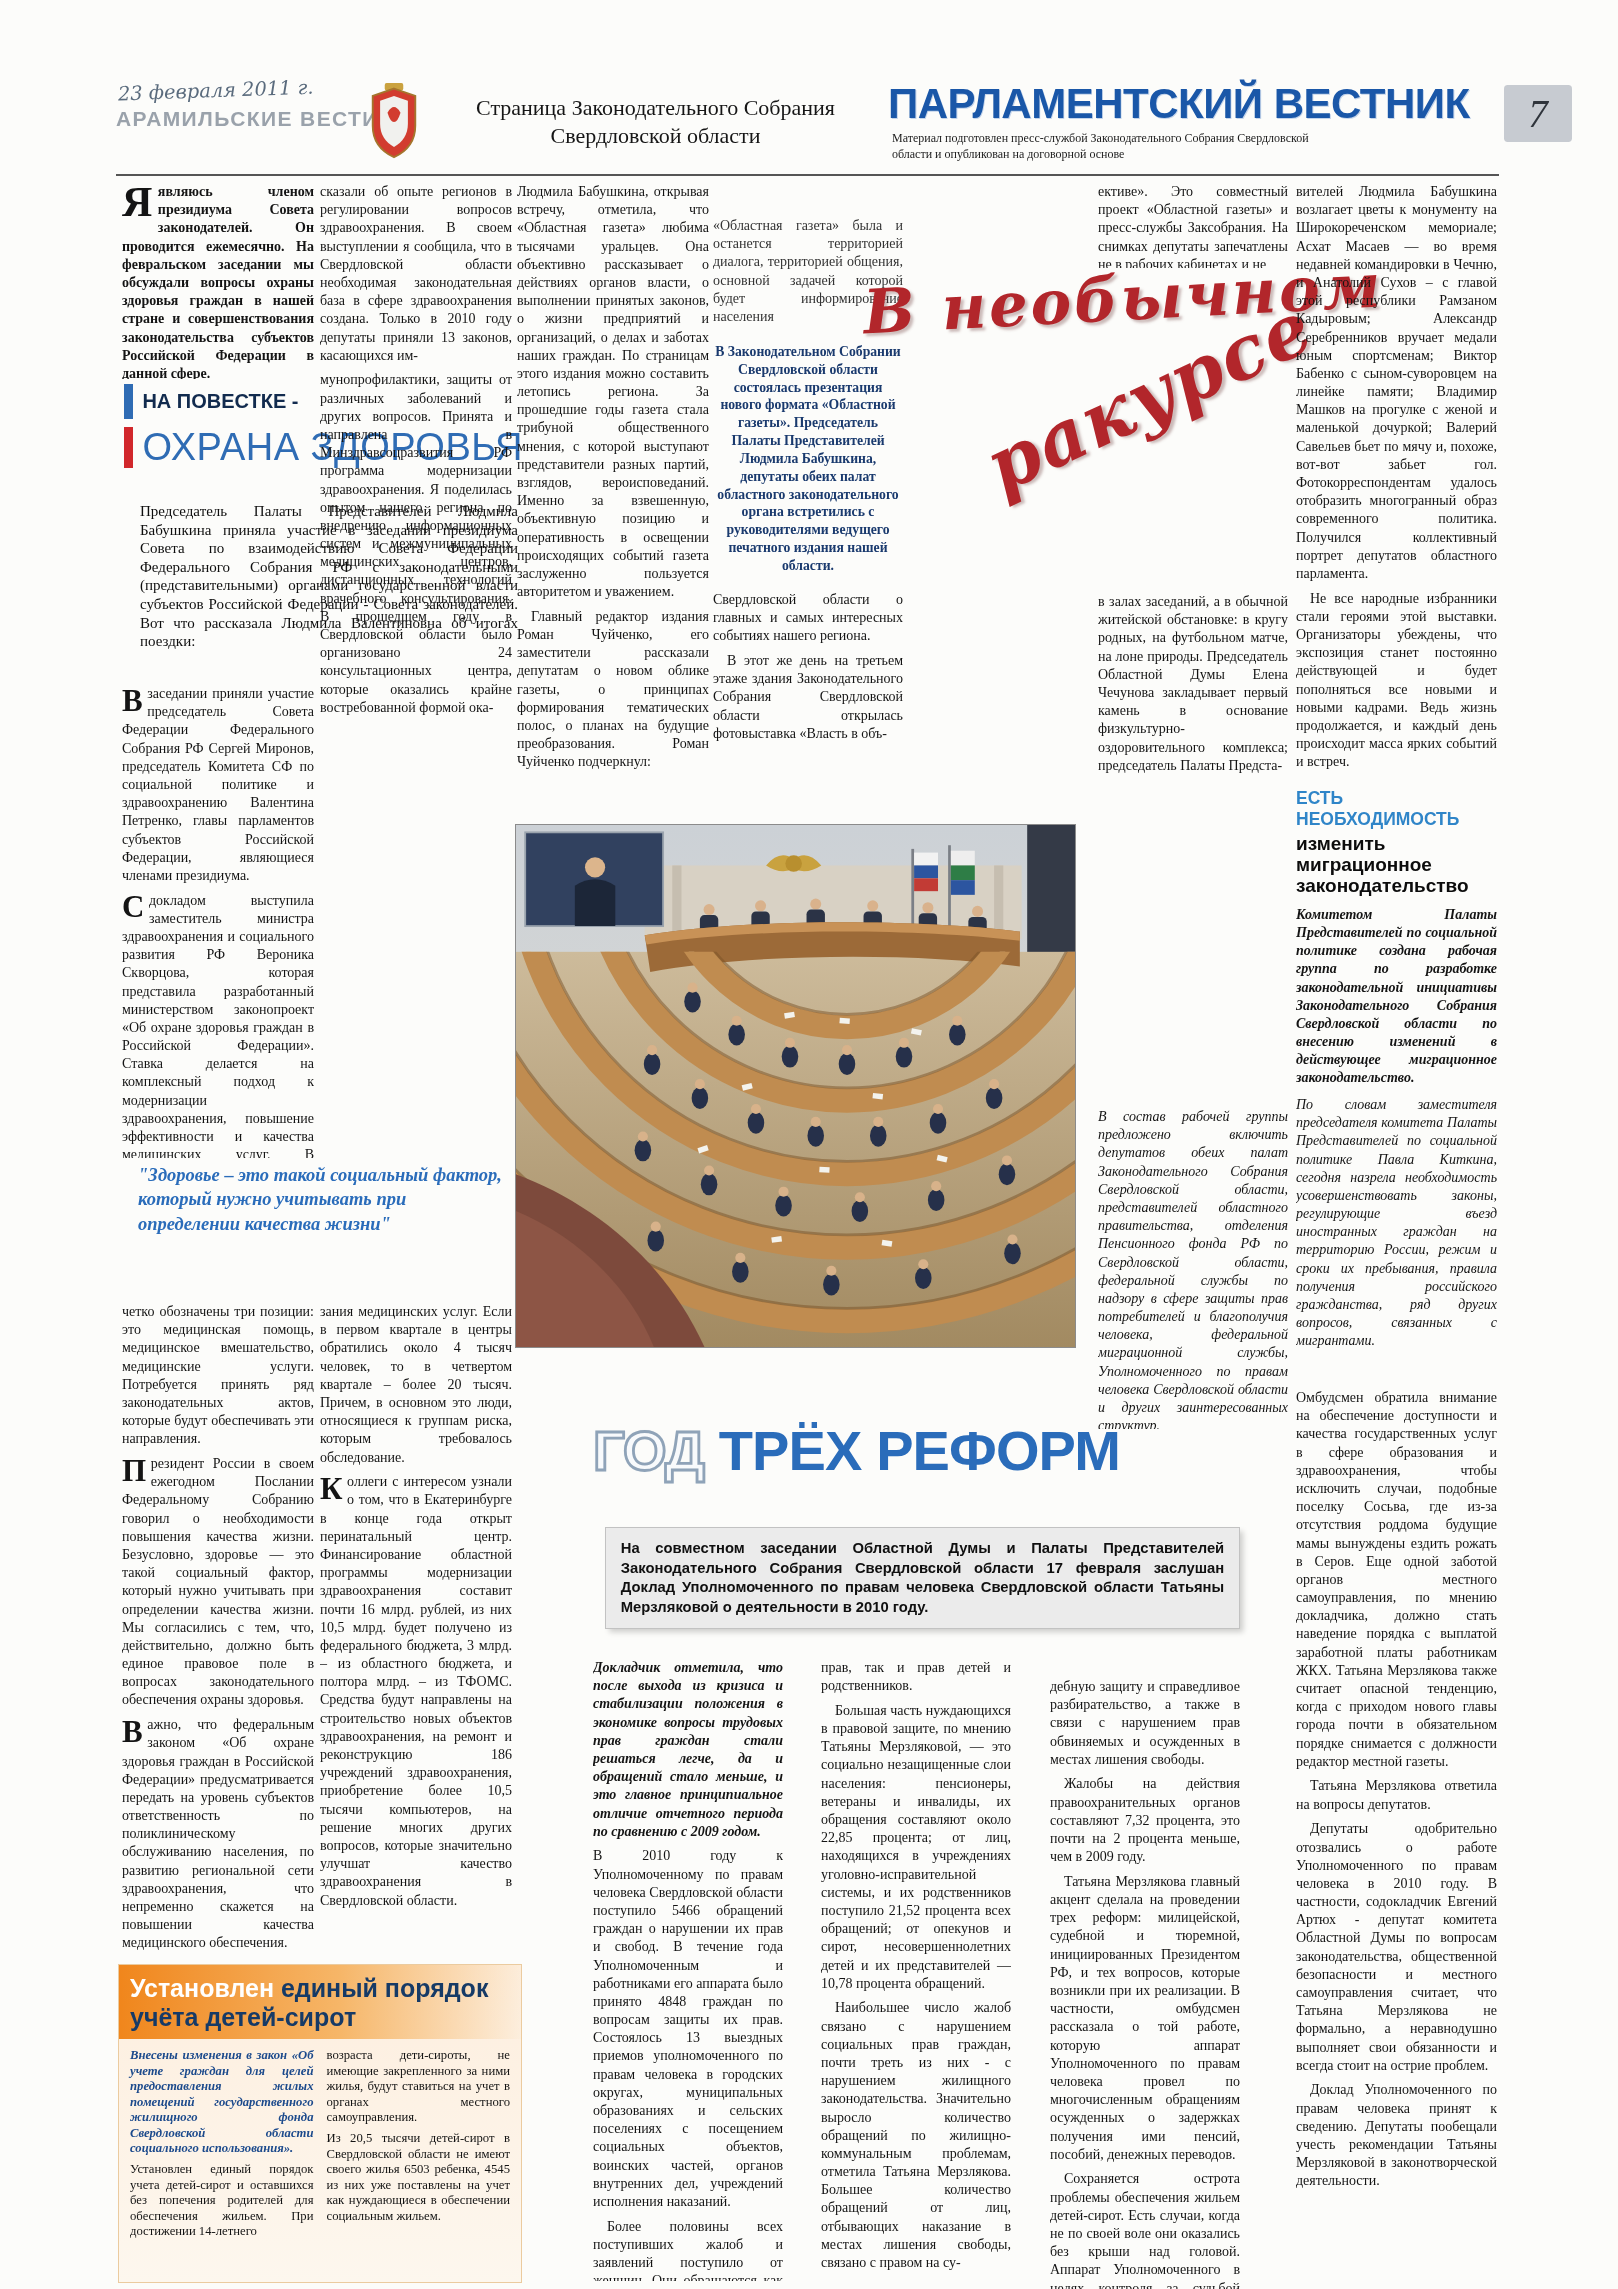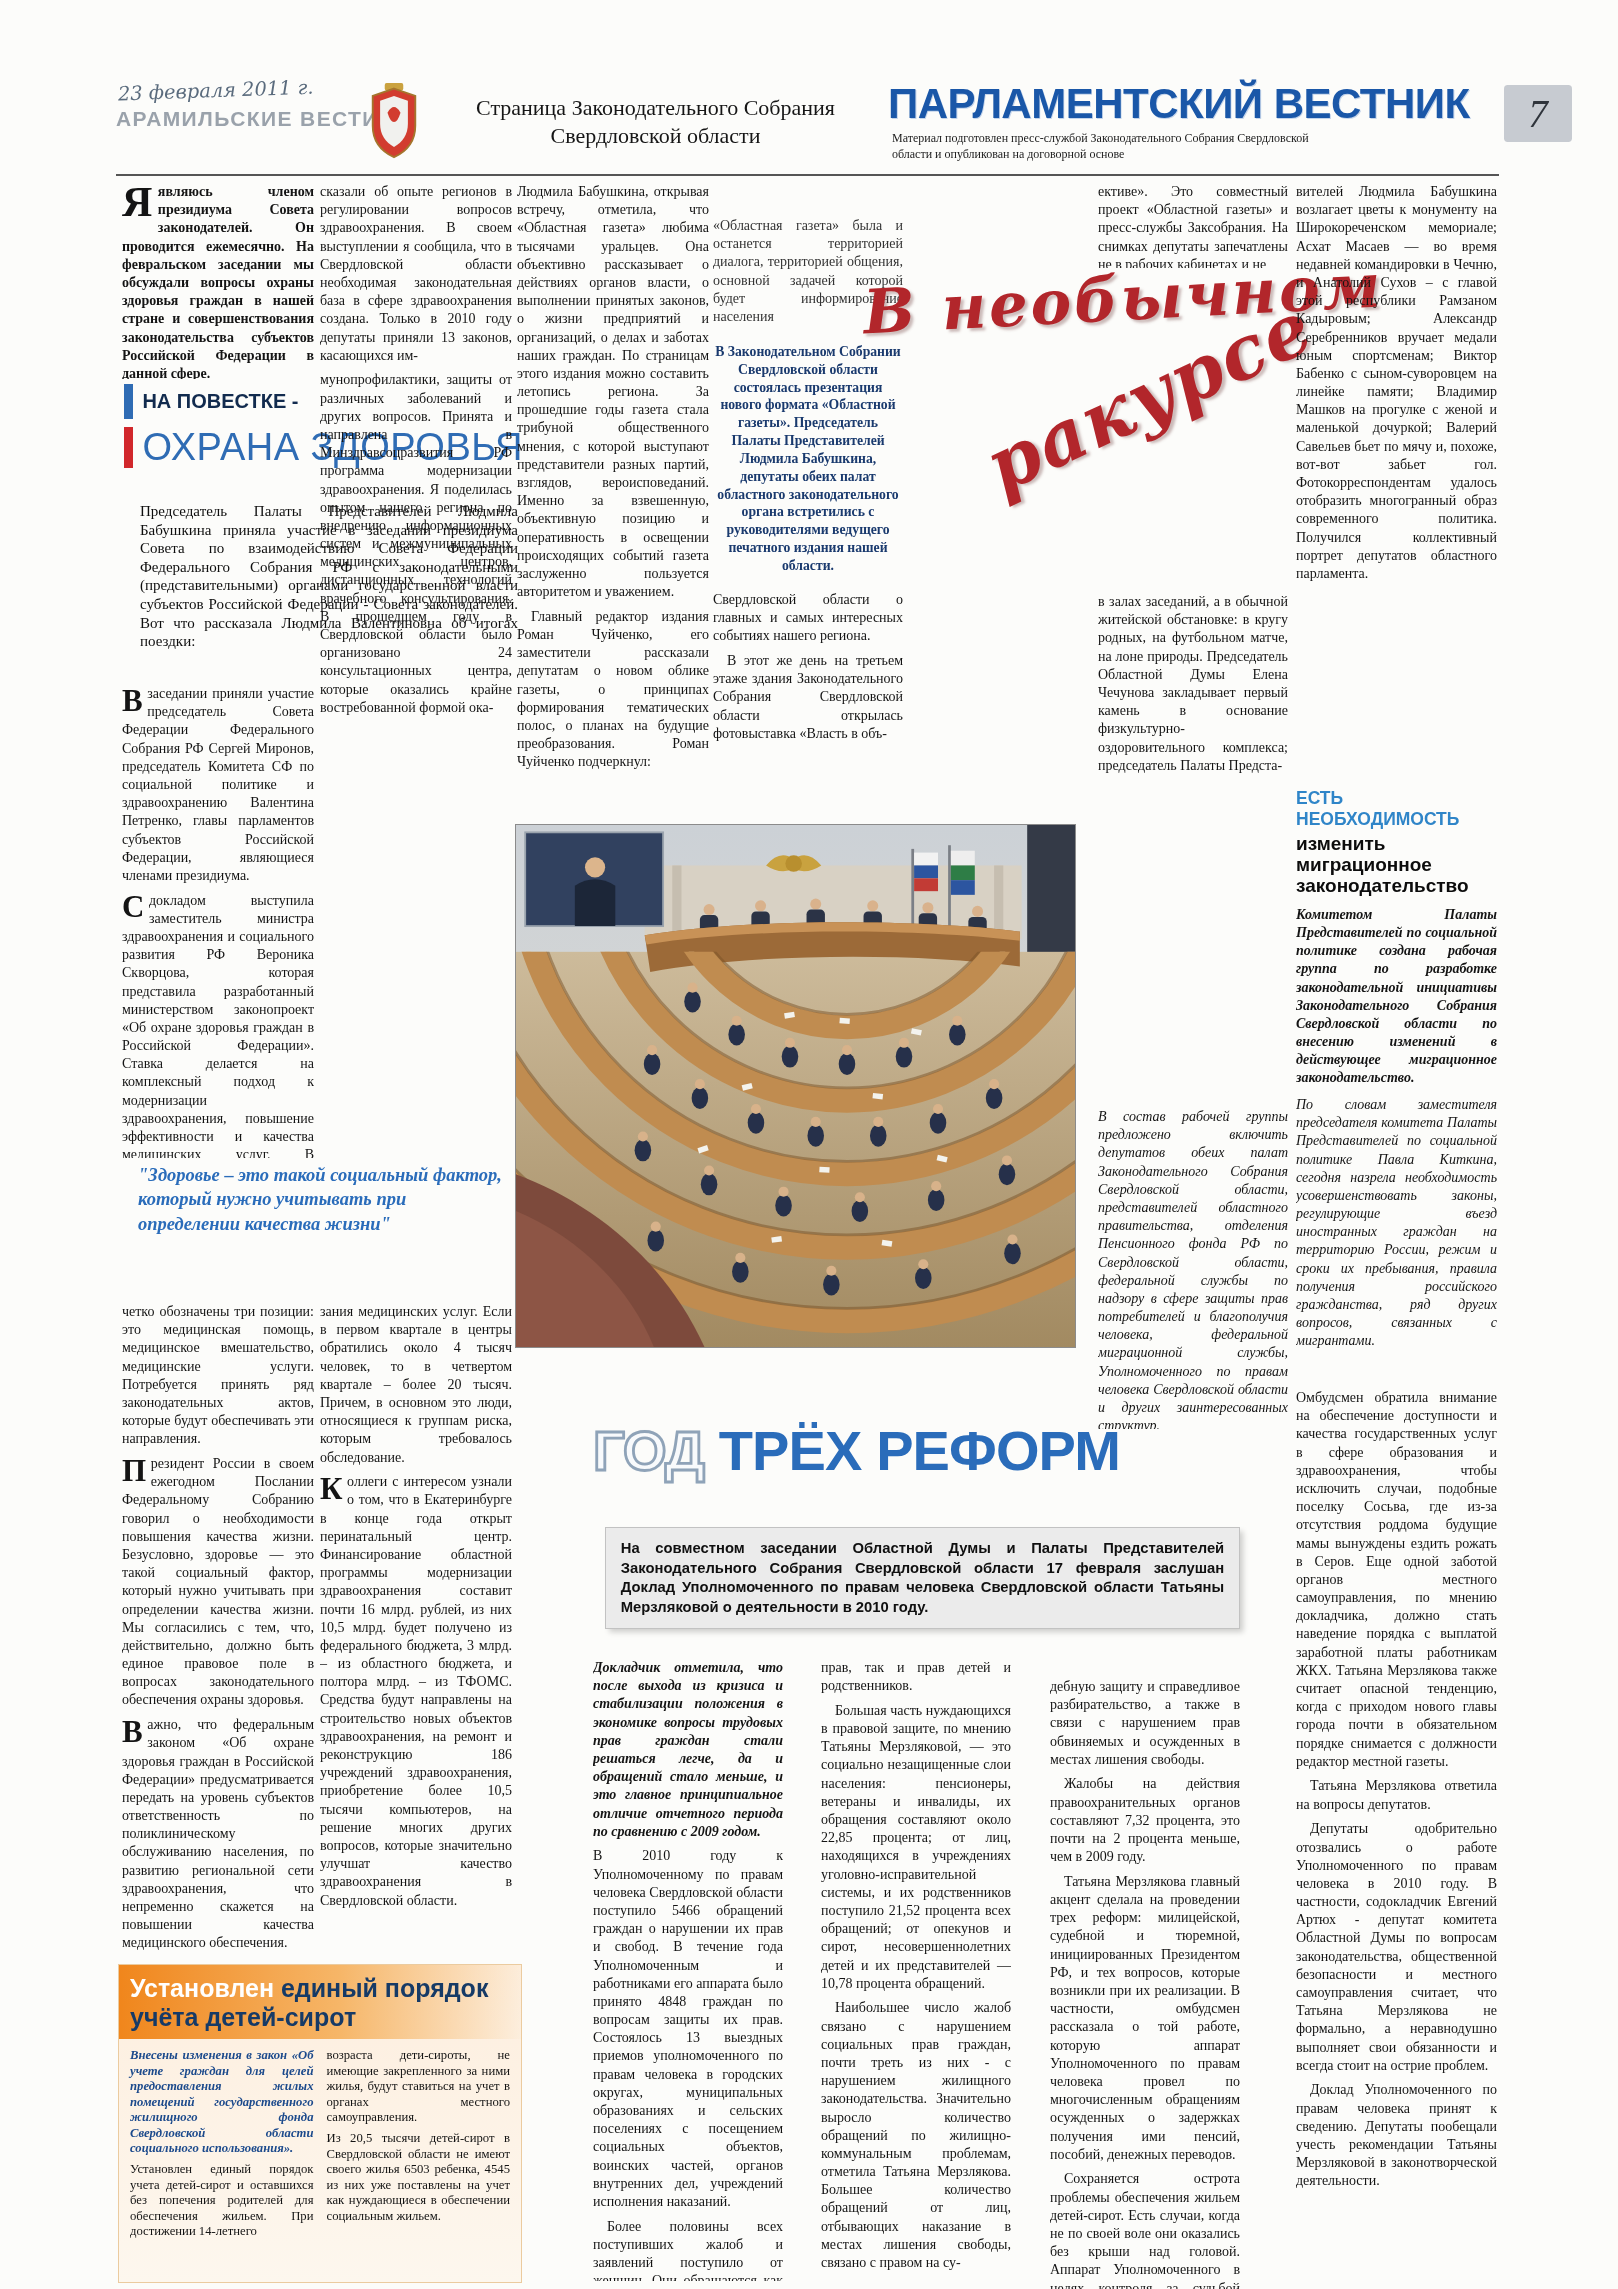--- a/index.html
+++ b/index.html
@@ -147,20 +147,21 @@
     <p>В этот же день на третьем этаже здания Законодательного Собрания Свердловской области открылась фотовыставка «Власть в объ-</p>
   </div>
   <div class="b txt" style="left:1098px; top:183px; width:190px; height:85px;">
     <p class="nc">ективе». Это совместный проект «Областной газеты» и пресс-службы Заксобрания. На снимках депутаты запечатлены не в рабочих кабинетах и не</p>
   </div>
   <div class="b txt" style="left:1098px; top:593px; width:190px; height:247px;">
     <p class="nc">в залах заседаний, а в обычной житейской обстановке: в кругу родных, на футбольном матче, на лоне природы. Председатель Областной Думы Елена Чечунова закладывает первый камень в основание физкультурно-оздоровительного комплекса; председатель Палаты Предста-</p>
   </div>
   <div class="b txt" style="left:1296px; top:183px; width:201px; height:602px;">
     <p class="nc">вителей Людмила Бабушкина возлагает цветы к монументу на Широкореченском мемориале; Асхат Масаев — во время недавней командировки в Чечню, и Анатолий Сухов – с главой этой республики Рамзаном Кадыровым; Александр Серебренников вручает медали юным спортсменам; Виктор Бабенко с сыном-суворовцем на линейке памяти; Владимир Машков на прогулке с женой и маленькой дочуркой; Валерий Савельев бьет по мячу и, похоже, вот-вот забьет гол. Фотокорреспондентам удалось отобразить многогранный образ современного политика. Получился коллективный портрет депутатов областного парламента.</p>
+    <p>Не все народные избранники стали героями этой выставки. Организаторы убеждены, что экспозиция станет постоянно действующей и будет пополняться все новыми и новыми кадрами. Ведь жизнь продолжается, и каждый день происходит масса ярких событий и встреч.</p>
   </div>
 
   <div class="b photo" style="left:515px; top:824px; width:561px; height:524px;">
     <svg viewBox="0 0 608 568" preserveAspectRatio="none">
       <defs>
         <linearGradient id="wallG" x1="0" y1="0" x2="0" y2="1">
           <stop offset="0" stop-color="#ccd1d6"></stop>
             <stop offset="1" stop-color="#e0ddd4"></stop>
         </linearGradient>
         <linearGradient id="floorG" x1="0" y1="0" x2="0" y2="1">

